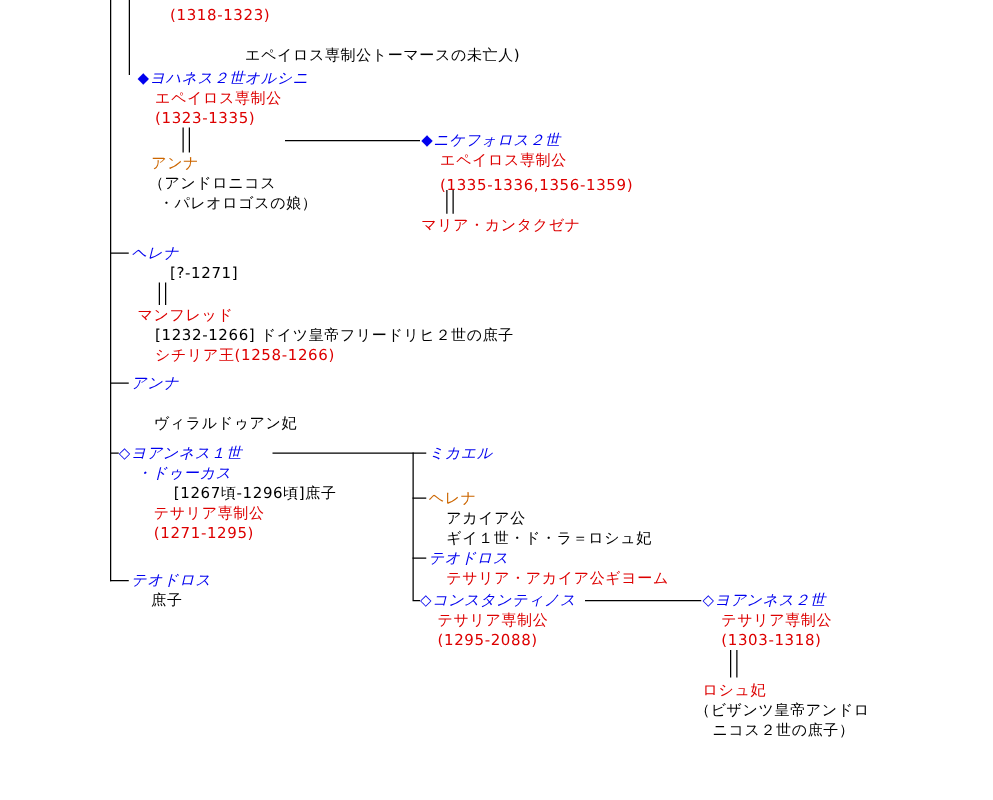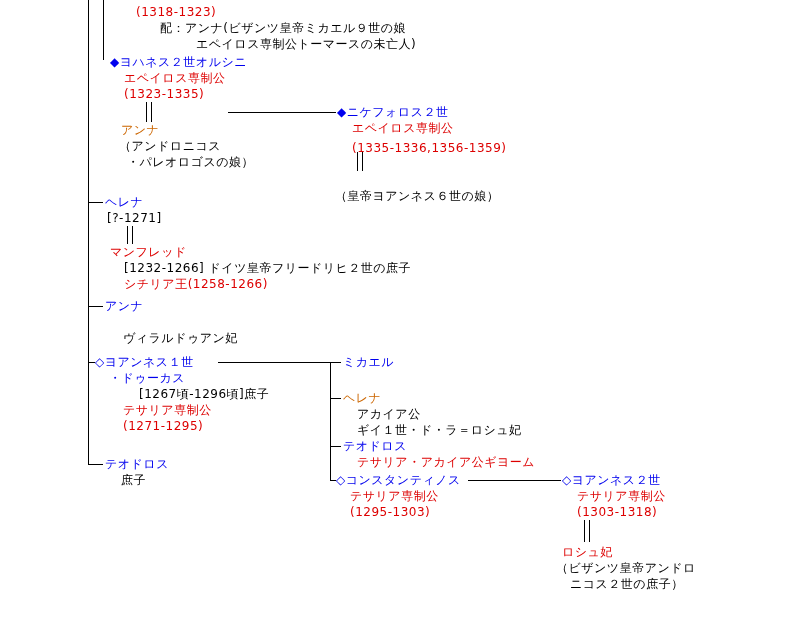--- a/index.html
+++ b/index.html
@@ -2,21 +2,21 @@
 <html style="--blue: #0000ee; --red: #dd0000; --orange: #cc6600; --black: #000000; --line: #000000;"><head>
 <meta charset="utf-8">
 <style>
   html,body{margin:0;padding:0;background:#ffffff;}
   .canvas{
     position:relative;width:794px;height:640px;background:#ffffff;overflow:hidden;
     font-family:"DejaVu Sans","Liberation Sans",sans-serif;
     font-size:12px;line-height:16px;
   }
   .t{position:absolute;white-space:pre;letter-spacing:0.5px;}
-  .blue{color:var(--blue,#0000ee);}
+  .blue{color:var(--blue,#0000ee);font-style:italic;}
   .red{color:var(--red,#dd0000);}
   .orange{color:var(--orange,#cc6600);}
   .black{color:var(--black,#000000);}
   .hline{position:absolute;height:0;border-top:1px solid var(--line,#000);}
   .vline{position:absolute;width:0;border-left:1px solid var(--line,#000);}
   .mbar{position:absolute;width:4px;border-left:1px solid var(--line,#000);border-right:1px solid var(--line,#000);}
 </style>
 </head>
 <body>
 
@@ -38,39 +38,38 @@
   <div class="hline" style="left:330px;top:446px;width:11px"></div>
   <div class="hline" style="left:330px;top:480px;width:6px"></div>
   <div class="hline" style="left:468px;top:480px;width:93px"></div>
 
   <div class="mbar" style="left:146px;top:102px;height:20px"></div>
   <div class="mbar" style="left:357px;top:152px;height:19px"></div>
   <div class="mbar" style="left:127px;top:226px;height:18px"></div>
   <div class="mbar" style="left:584px;top:520px;height:22px"></div>
 
   <div class="t red" style="left:136px;top:4px">(1318-1323)</div>
-  <div class="t black" style="left:160px;top:20px">配：アンナ(ビザンツ皇帝ミカエル９世の娘</div>
   <div class="t black" style="left:196px;top:36px">エペイロス専制公トーマースの未亡人)</div>
 
   <div class="t blue" style="left:110px;top:54px"><span>◆</span><span>ヨハネス２世オルシニ</span></div>
   <div class="t red" style="left:124px;top:70px">エペイロス専制公</div>
   <div class="t red" style="left:124px;top:86px">(1323-1335)</div>
 
   <div class="t orange" style="left:121px;top:122px">アンナ</div>
   <div class="t black" style="left:119px;top:138px">（アンドロニコス</div>
   <div class="t black" style="left:127px;top:154px">・パレオロゴスの娘）</div>
 
   <div class="t blue" style="left:337px;top:104px"><span>◆</span><span>ニケフォロス２世</span></div>
   <div class="t red" style="left:352px;top:120px">エペイロス専制公</div>
   <div class="t red" style="left:352px;top:140px">(1335-1336,1356-1359)</div>
 
-  <div class="t black" style="left:335px;top:188px">（皇帝ヨアンネス６世の娘）</div>
+  <div class="t red" style="left:337px;top:172px">マリア・カンタクゼナ</div>
 
   <div class="t blue" style="left:105px;top:194px">ヘレナ</div>
-  <div class="t black" style="left:107px;top:210px">[?-1271]</div>
+  <div class="t black" style="left:136px;top:210px">[?-1271]</div>
 
   <div class="t red" style="left:110px;top:244px">マンフレッド</div>
   <div class="t black" style="left:124px;top:260px">[1232-1266] ドイツ皇帝フリードリヒ２世の庶子</div>
   <div class="t red" style="left:124px;top:276px">シチリア王(1258-1266)</div>
 
   <div class="t blue" style="left:105px;top:298px">アンナ</div>
   <div class="t black" style="left:123px;top:330px">ヴィラルドゥアン妃</div>
 
   <div class="t blue" style="left:95px;top:354px"><span>◇</span><span>ヨアンネス１世</span></div>
   <div class="t blue" style="left:109px;top:370px">・ドゥーカス</div>
@@ -82,21 +81,21 @@
 
   <div class="t orange" style="left:343px;top:390px">ヘレナ</div>
   <div class="t black" style="left:357px;top:406px">アカイア公</div>
   <div class="t black" style="left:357px;top:422px">ギイ１世・ド・ラ＝ロシュ妃</div>
 
   <div class="t blue" style="left:343px;top:438px">テオドロス</div>
   <div class="t red" style="left:357px;top:454px">テサリア・アカイア公ギヨーム</div>
 
   <div class="t blue" style="left:336px;top:472px"><span>◇</span><span>コンスタンティノス</span></div>
   <div class="t red" style="left:350px;top:488px">テサリア専制公</div>
-  <div class="t red" style="left:350px;top:504px">(1295-1303)</div>
+  <div class="t red" style="left:350px;top:504px">(1295-2088)</div>
 
   <div class="t blue" style="left:562px;top:472px"><span>◇</span><span>ヨアンネス２世</span></div>
   <div class="t red" style="left:577px;top:488px">テサリア専制公</div>
   <div class="t red" style="left:577px;top:504px">(1303-1318)</div>
 
   <div class="t red" style="left:562px;top:544px">ロシュ妃</div>
   <div class="t black" style="left:556px;top:560px">（ビザンツ皇帝アンドロ</div>
   <div class="t black" style="left:570px;top:576px">ニコス２世の庶子）</div>
 
   <div class="t blue" style="left:105px;top:456px">テオドロス</div>

